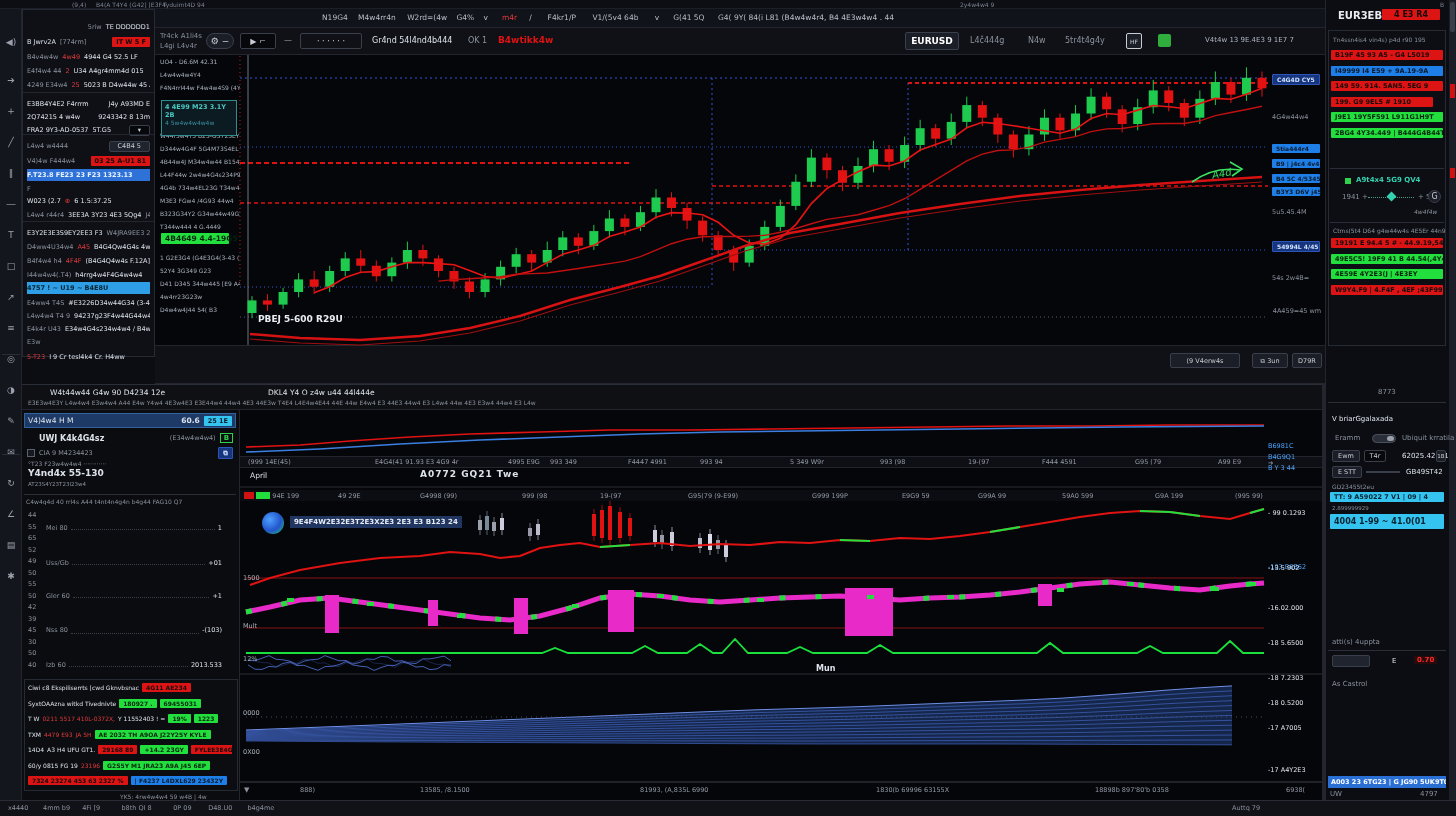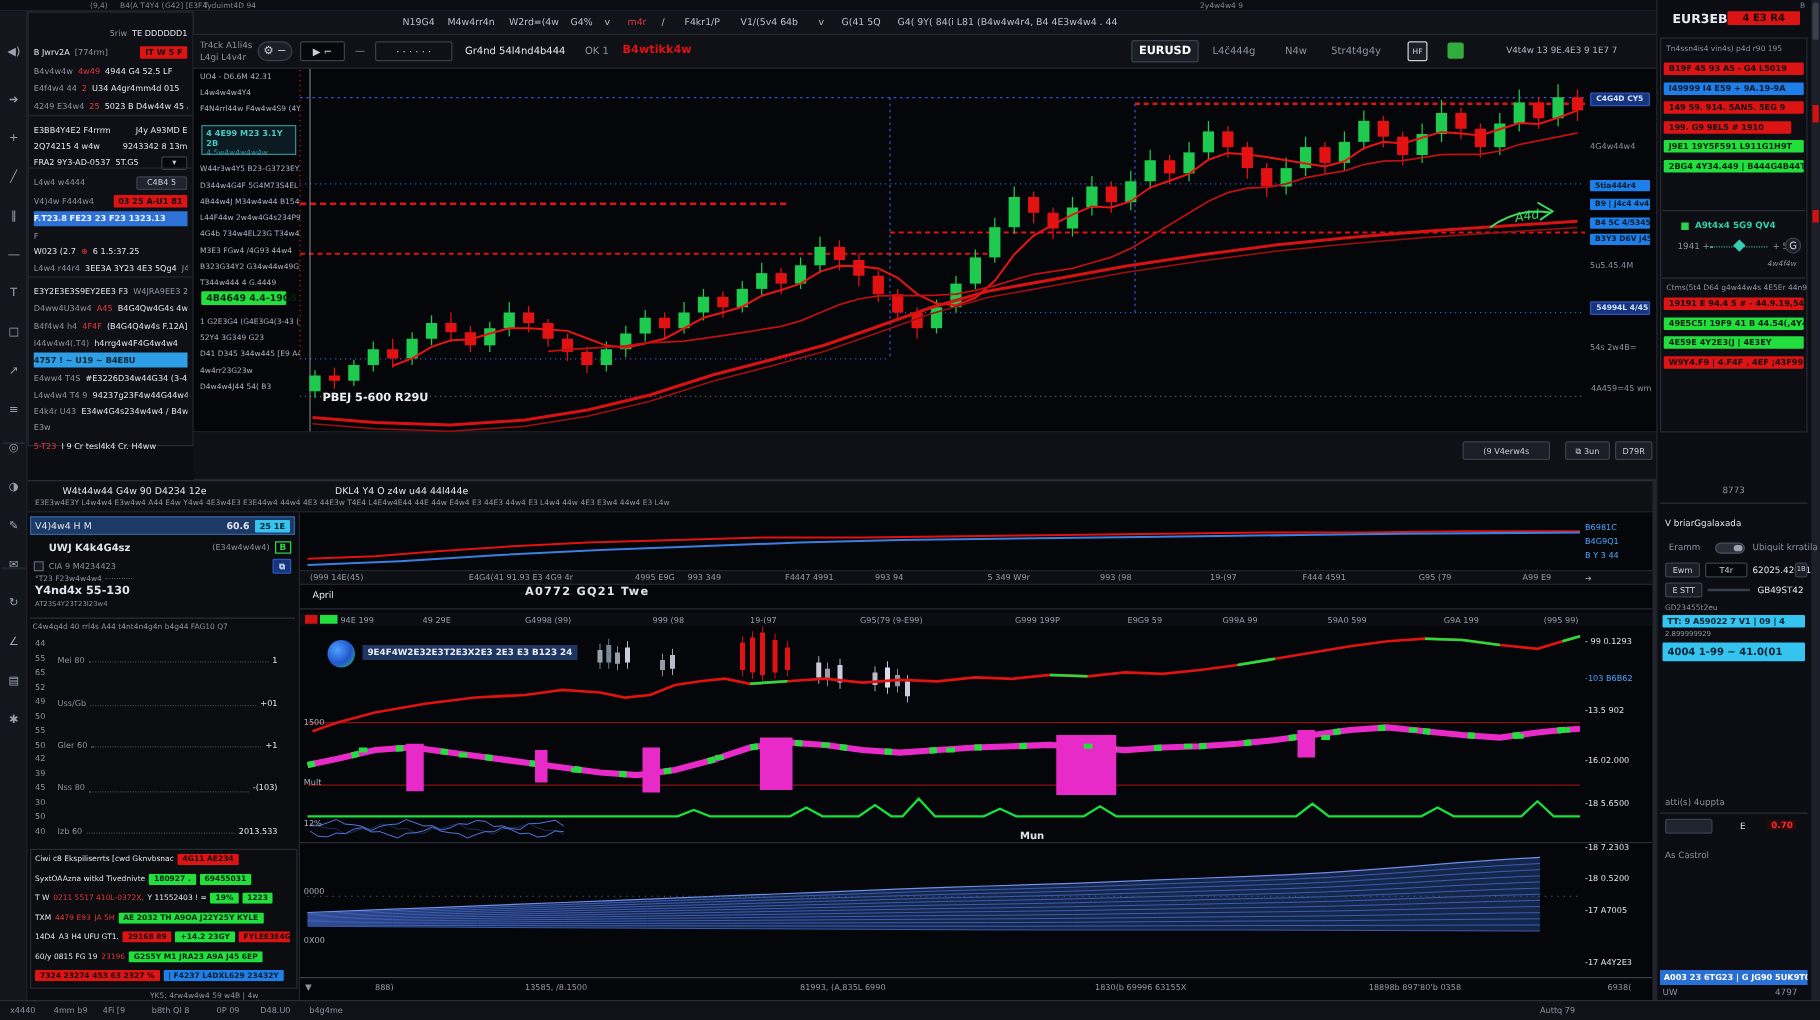--- a/index.html
+++ b/index.html
@@ -9,21 +9,21 @@
     background:#0b0d13; font-family:"DejaVu Sans", sans-serif;
     font-size:8px; color:#c8ccd4; cursor:default;
   }
   .abs { position:absolute; }
   .panel { background:#0e1016; border:1px solid #262a33; }
   .t  { font-size:7px; color:#8b919c; }
   .w  { color:#dde2ea; }
   .g  { color:#8b919c; }
   .r  { color:#e03a3a; }
   .gr { color:#2fd24a; }
-  .bl { color:#4da6ff; }
+  .bl { color:#4da6ff;margin-top:24px; }
   .b  { font-weight:bold; }
   .badge { display:inline-block; padding:1px 4px; font-weight:bold; border-radius:1px; white-space:nowrap; }
   .badge.red   { background:#dd1414; color:#16090a; }
   .badge.green { background:#23df3e; color:#06230d; }
   .badge.blue  { background:#1f7fe8; color:#0a1a2a; }
   .badge.cyan  { background:#35c3ef; color:#062331; }
   .badge.navy  { background:#17357f; color:#cfe2ff; border:1px solid #2d55b5; }
   .rowline { position:absolute; left:4px; right:4px; display:flex; align-items:center; gap:4px; white-space:nowrap; overflow:hidden; }
   .btn { display:inline-flex; align-items:center; justify-content:center;
          background:#1b1e27; border:1px solid #3a3f4c; color:#c8ccd4; border-radius:2px; }
@@ -455,21 +455,21 @@
       <div style="position: absolute; left: 0px; top: 126px; width: 80px; font-size: 6px; color: rgb(170, 176, 188); white-space: nowrap; overflow: hidden;">4G4b 734w4EL23G T34w4</div>
       <div style="position: absolute; left: 0px; top: 139px; width: 80px; font-size: 6px; color: rgb(170, 176, 188); white-space: nowrap; overflow: hidden;">M3E3 FGw4 /4G93 44w4</div>
       <div style="position: absolute; left: 0px; top: 152px; width: 80px; font-size: 6px; color: rgb(170, 176, 188); white-space: nowrap; overflow: hidden;">B323G34Y2 G34w44w49G2S</div>
       <div style="position: absolute; left: 0px; top: 165px; width: 80px; font-size: 6px; color: rgb(170, 176, 188); white-space: nowrap; overflow: hidden;">T344w444 4 G.4449</div>
       <div style="position: absolute; left: 0px; top: 196px; width: 80px; font-size: 6px; color: rgb(170, 176, 188); white-space: nowrap; overflow: hidden;">1 G2E3G4 (G4E3G4(3-43 ()</div>
       <div style="position: absolute; left: 0px; top: 209px; width: 80px; font-size: 6px; color: rgb(170, 176, 188); white-space: nowrap; overflow: hidden;">52Y4 3G349 G23</div>
       <div style="position: absolute; left: 0px; top: 222px; width: 80px; font-size: 6px; color: rgb(170, 176, 188); white-space: nowrap; overflow: hidden;">D41 D345 344w445 [E9 A4E32D4 E3]</div>
       <div style="position: absolute; left: 0px; top: 235px; width: 80px; font-size: 6px; color: rgb(170, 176, 188); white-space: nowrap; overflow: hidden;">4w4rr23G23w</div>
       <div style="position: absolute; left: 0px; top: 248px; width: 80px; font-size: 6px; color: rgb(170, 176, 188); white-space: nowrap; overflow: hidden;">D4w4w4J44 54( B3</div>
     </div>
-  <div class="abs" style="left:161px;top:100px;width:76px;height:24px;border:1px solid #2e8d8d;background:#0c1a22;padding:2px 3px">
+  <div class="abs" style="left:161px;top:100px;width:76px;height:36px;border:1px solid #2e8d8d;background:#0c1a22;padding:2px 3px">
     <div style="color:#49c8c0;font-size:6.5px;font-weight:bold">4 4E99 M23 3.1Y 2B</div>
     <div style="color:#3a8fa0;font-size:6px">4 5w4w4w4w4w</div>
   </div>
   <div class="abs badge green" style="left:161px;top:233px;width:68px;font-size:7.5px">4B4649     4.4-19G5</div>
 
   <div class="abs b" style="left:258px;top:314px;color:#e8ecf2;font-size:9px">PBEJ 5-600 R29U</div>
   <div class="abs" style="left:1212px;top:168px;color:#3ae060;font-size:10px;font-style:italic;transform:rotate(-10deg)">A4d</div>
   <div id="price-labels">
       <div class="pricelabel badge navy" style="font-size: 6px; width: 48px; top: 74px;">C4G4D CY5</div>
       <div class="pricelabel g" style="top: 113px;">4G4w44w4</div>
@@ -703,21 +703,21 @@
 
   <div class="abs t" style="left:1378px;top:388px">8773</div>
   <div class="abs sep" style="left:1328px;top:402px;width:118px"></div>
   <div class="abs w" style="left:1332px;top:415px;font-size:7px">V briarGgalaxada</div>
   <div class="abs t" style="left:1335px;top:434px">Eramm</div>
   <div class="abs" style="left:1372px;top:434px;width:24px;height:9px;border-radius:5px;background:#2a2e38;border:1px solid #4a505e">
     <span style="position:absolute;right:1px;top:1px;width:7px;height:5px;border-radius:3px;background:#9aa0ac;display:block"></span>
   </div>
   <div class="abs t" style="left:1402px;top:434px">Ubiquit krratila</div>
   <div class="abs btn" style="left:1332px;top:450px;width:28px;height:12px;font-size:6.5px">Ewm</div>
-  <div class="abs btn" style="left:1364px;top:450px;width:34px;height:12px;background:#06080c;font-size:6.5px">T4r</div>
+  <div class="abs btn" style="left:1364px;top:450px;width:22px;height:12px;background:#06080c;font-size:6.5px">T4r</div>
   <div class="abs w" style="left:1402px;top:452px;font-size:7px">62025.42021</div>
   <div class="abs btn" style="left:1436px;top:450px;width:10px;height:12px;font-size:5.5px">1B</div>
   <div class="abs btn" style="left:1332px;top:466px;width:30px;height:12px;font-size:6.5px">E STT</div>
   <div class="abs" style="left:1366px;top:471px;width:34px;border-top:2px solid #3a3f4c"></div>
   <div class="abs w" style="left:1406px;top:468px;font-size:7px">GB49ST42</div>
   <div class="abs t" style="left:1332px;top:483px;font-size:6px">GD23455t2eu</div>
   <div class="abs badge cyan" style="left:1330px;top:492px;width:114px;font-size:6.5px">TT: 9 A59022 7 V1 | 09 | 4</div>
   <div class="abs t" style="left:1332px;top:505px;font-size:5.5px">2.899999929</div>
   <div class="abs badge cyan" style="left:1330px;top:514px;width:114px;font-size:8px;padding:3px 4px">4004  1-99  ~  41.0(01</div>
   <div class="abs t" style="left:1332px;top:638px">atti(s) 4uppta</div>

